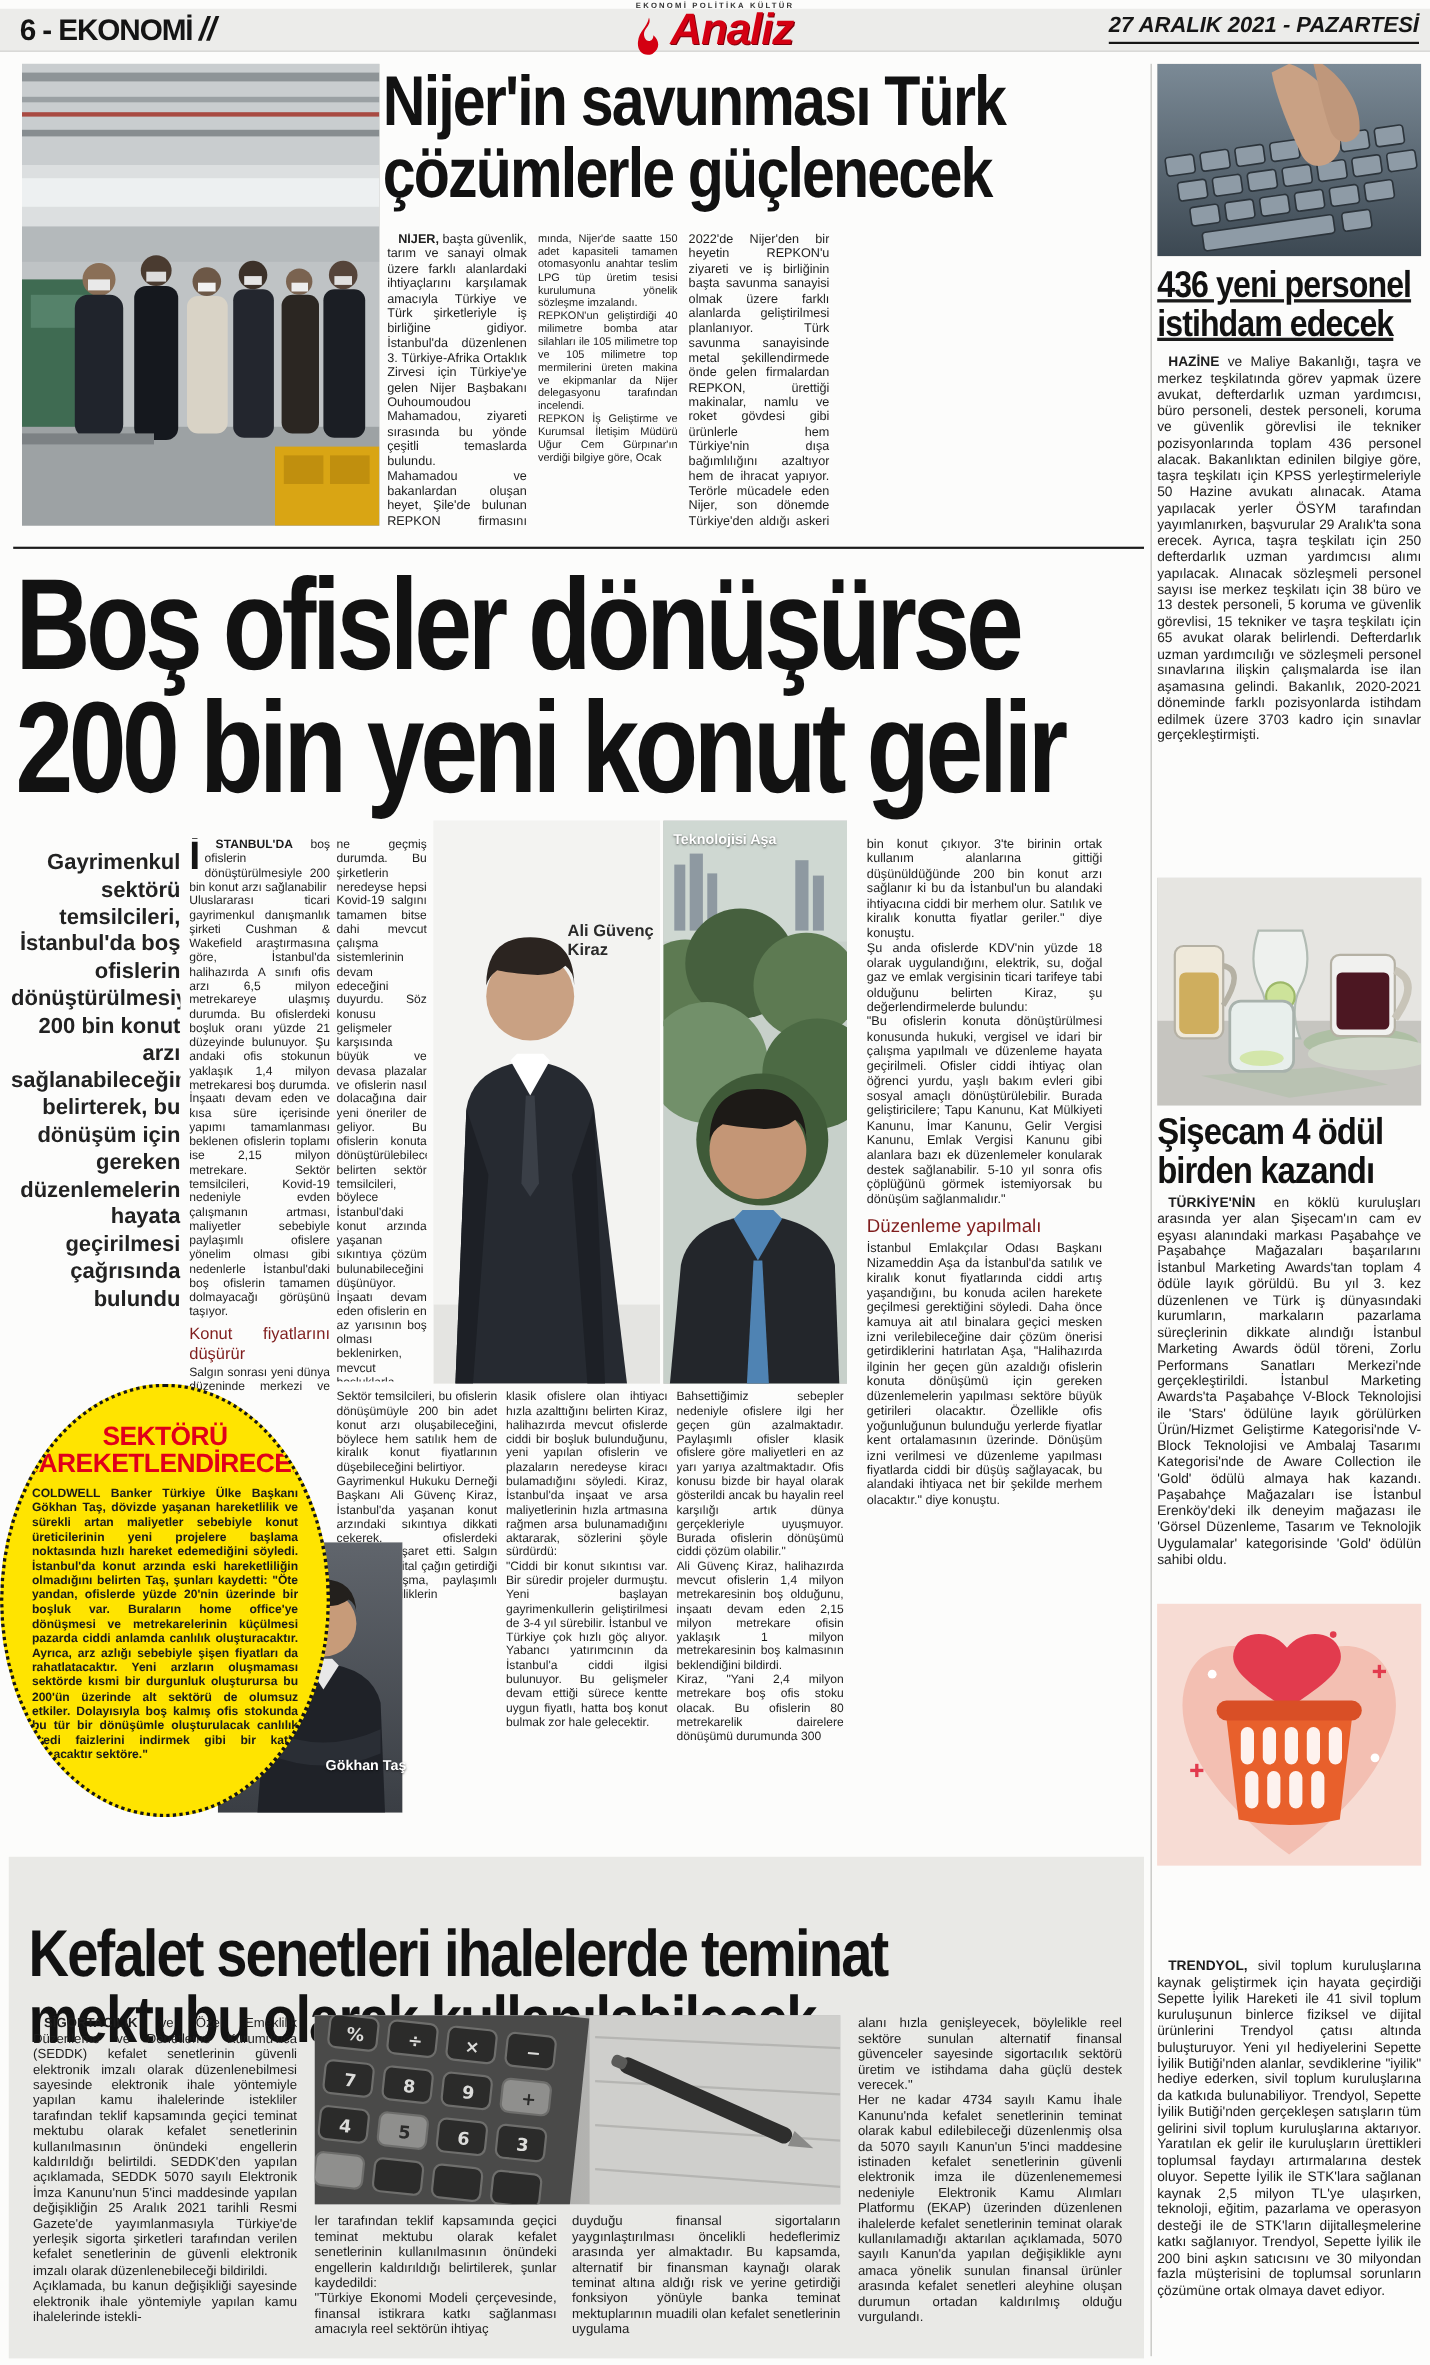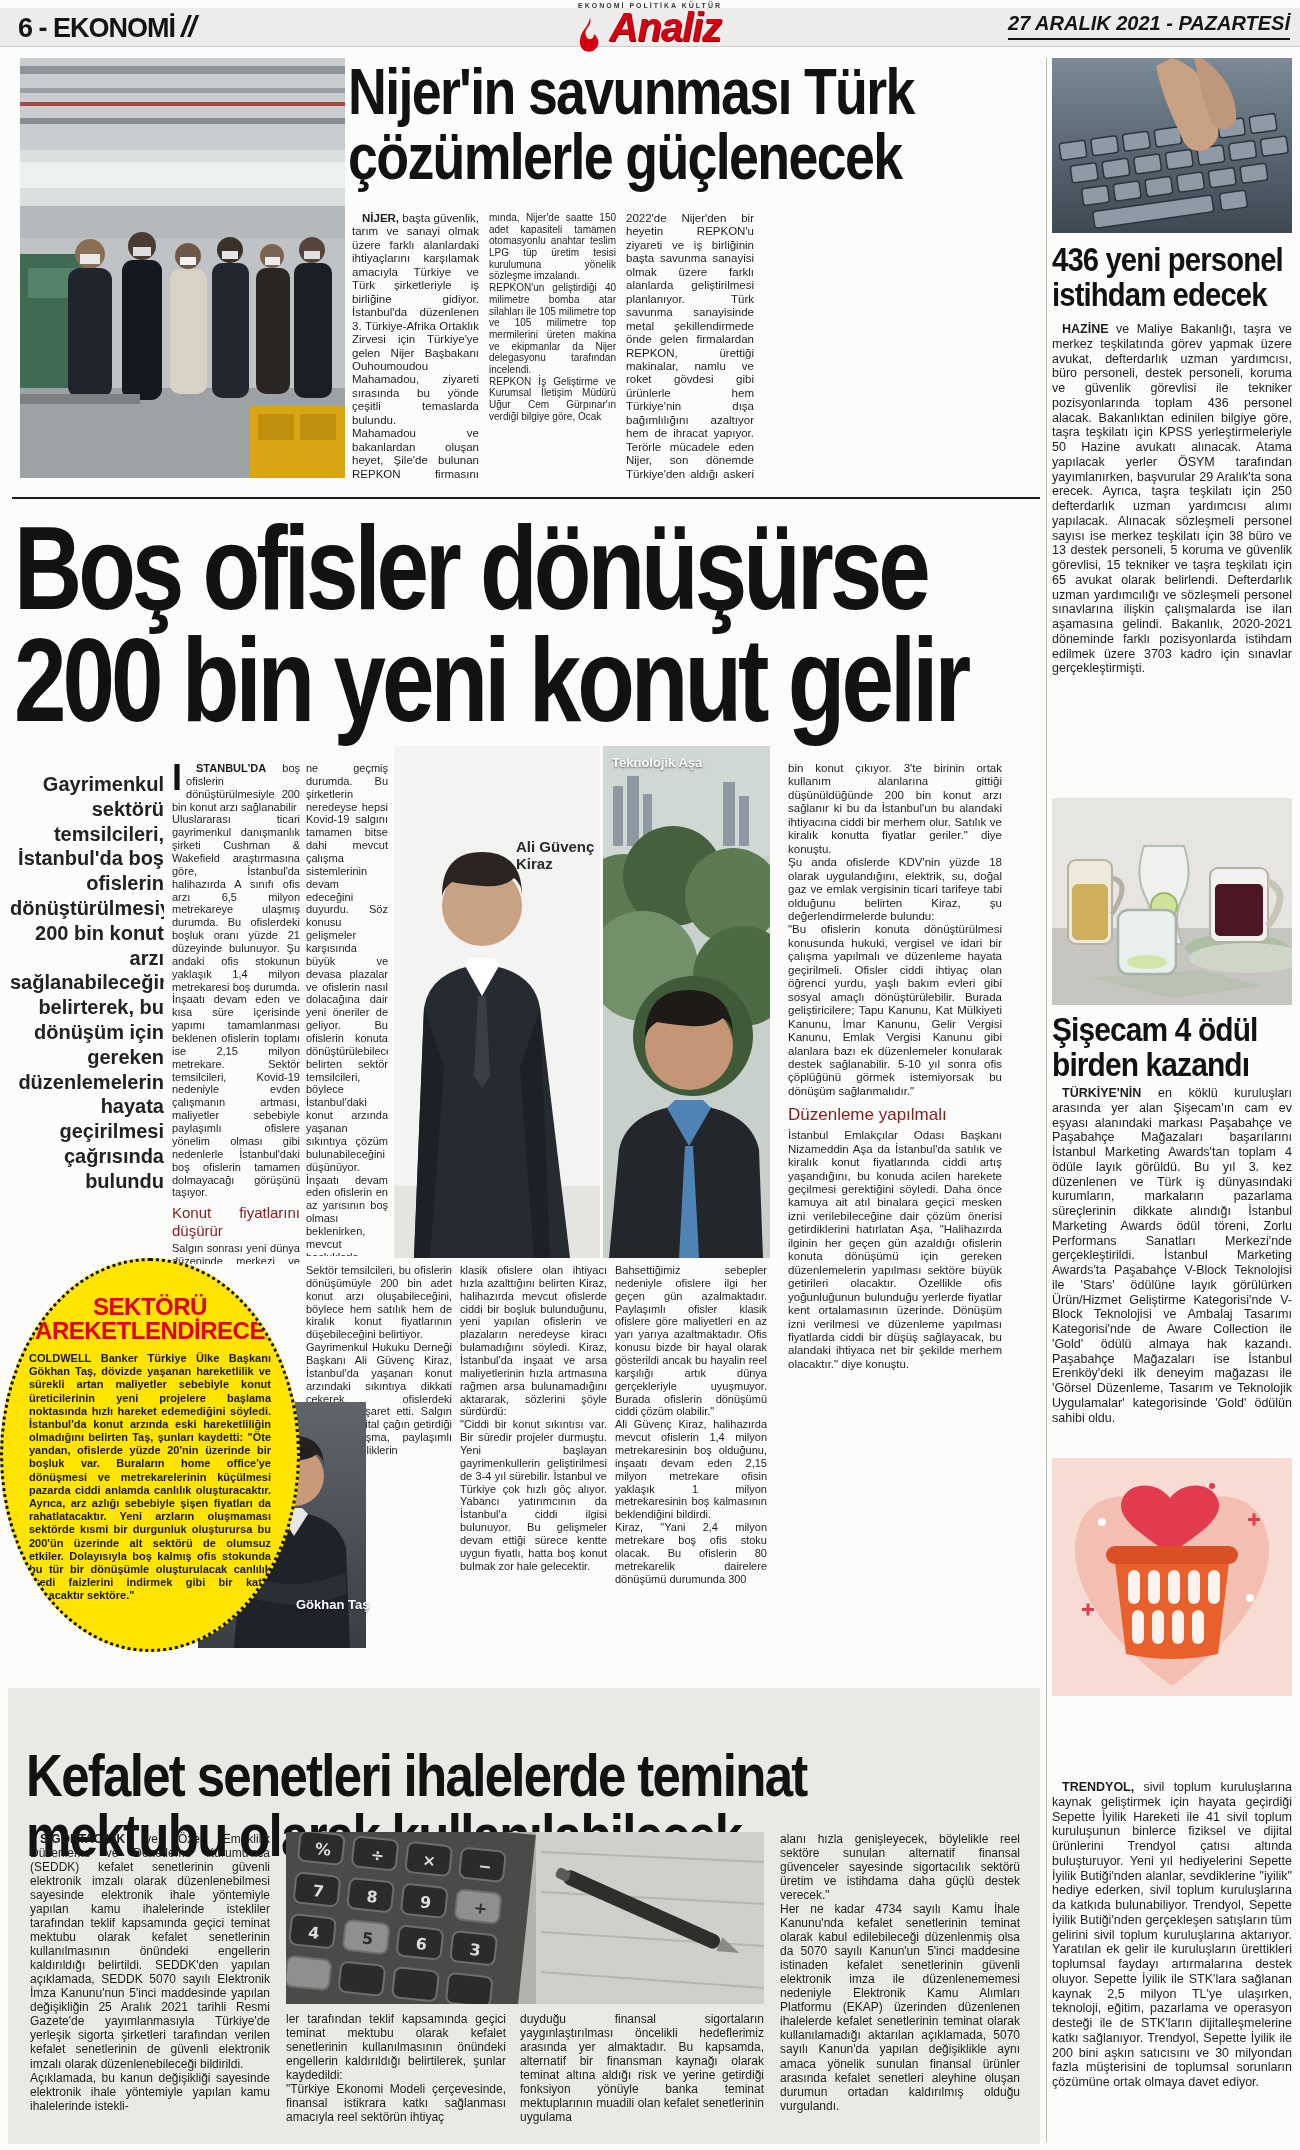--- a/index.html
+++ b/index.html
@@ -153,21 +153,21 @@
             <rect x="154" y="118" width="26" height="17" rx="3"></rect>
             <rect x="186" y="118" width="26" height="17" rx="3"></rect>
           <rect x="34" y="142" width="120" height="17" rx="3"></rect>
             <rect x="162" y="142" width="26" height="17" rx="3"></rect>
         </g>
       </g>
       <path d="M120 0 C150 10 170 40 166 78 C160 95 140 98 132 84 C120 60 108 30 104 8 Z" fill="#c9a184"></path>
       <path d="M150 0 C170 14 186 36 184 62 C178 74 164 74 158 62 C150 40 146 16 142 0 Z" fill="#bf977b"></path>
     </svg>
   </div>
-  <div class="abs" style="left:1052px;top:242px;width:240px;">
+  <div class="abs" style="left:1052px;top:242px;width:240px;text-decoration:underline;">
     <div class="headline" style="font-size:34px;line-height:1.04;letter-spacing:-1px;transform:scaleX(0.86);">
       <div>436 yeni personel</div>
       <div>istihdam edecek</div>
     </div>
   </div>
   <div class="abs body-text" style="left:1052px;top:322px;width:240px;height:462px;font-size:12.5px;line-height:1.18;"><b>HAZİNE</b><span class="txt"> ve Maliye Bakanlığı, taşra ve merkez teşkilatında görev yapmak üzere avukat, defterdarlık uzman yardımcısı, büro personeli, destek personeli, koruma ve güvenlik görevlisi ile tekniker pozisyonlarında toplam 436 personel alacak. Bakanlıktan edinilen bilgiye göre, taşra teşkilatı için KPSS yerleştirmeleriyle 50 Hazine avukatı alınacak. Atama yapılacak yerler ÖSYM tarafından yayımlanırken, başvurular 29 Aralık'ta sona erecek. Ayrıca, taşra teşkilatı için 250 defterdarlık uzman yardımcısı alımı yapılacak. Alınacak sözleşmeli personel sayısı ise merkez teşkilatı için 38 büro ve 13 destek personeli, 5 koruma ve güvenlik görevlisi, 15 tekniker ve taşra teşkilatı için 65 avukat olarak belirlendi. Defterdarlık uzman yardımcılığı ve sözleşmeli personel sınavlarına ilişkin çalışmalarda ise ilan aşamasına gelindi. Bakanlık, 2020-2021 döneminde farklı pozisyonlarda istihdam edilmek üzere 3703 kadro için sınavlar gerçekleştirmişti.</span></div>
 
   <div class="abs photo" style="left:1052px;top:798px;width:240px;height:207px;">
     <svg width="240" height="207" viewBox="0 0 240 207">
       <rect width="240" height="207" fill="#dddcd8"></rect>
@@ -287,21 +287,21 @@
           <circle cx="140" cy="230" r="50" fill="#4c6a44"></circle>
           <circle cx="90" cy="290" r="60" fill="#3f5a38"></circle>
         </g>
       <circle cx="86" cy="300" r="44" fill="#c49676"></circle>
       <path d="M42 292 q0-48 44-48 q44 0 44 48 q0-14-10-20 q-12 10-34 8 q-22-2-32-4 q-10 6-12 16 Z" fill="#1d1a17"></path>
       <path d="M6 512 L16 404 q8-40 70-46 q62 6 70 46 L160 512 Z" fill="#23262b"></path>
       <path d="M64 362 L86 400 L108 362 L100 354 L72 354 Z" fill="#4f83b3"></path>
       <path d="M82 400 l8 0 l6 112 l-20 0 Z" fill="#4f83b3"></path>
     </svg>
   </div>
-  <div class="abs caption-light" style="left:612px;top:756px;width:100px;">Teknolojik Aşa</div>
+  <div class="abs caption-light" style="left:612px;top:756px;width:100px;">Teknolojisi Aşa</div>
 
   <div class="abs body-text" style="left:306px;top:1264px;width:146px;height:384px;"><span class="txt">Sektör temsilcileri, bu ofislerin dönüşümüyle 200 bin adet konut arzı oluşabileceğini, böylece hem satılık hem de kiralık konut fiyatlarının düşebileceğini belirtiyor.
 Gayrimenkul Hukuku Derneği Başkanı Ali Güvenç Kiraz, İstanbul'da yaşanan konut arzındaki sıkıntıya dikkati çekerek, ofislerdeki boşluklara işaret etti. Salgın süreci ve dijital çağın getirdiği evden çalışma, paylaşımlı ofis gibi yeniliklerin</span></div>
   <div class="abs body-text" style="left:460px;top:1264px;width:147px;height:384px;"><span class="txt">klasik ofislere olan ihtiyacı hızla azalttığını belirten Kiraz, halihazırda mevcut ofislerde ciddi bir boşluk bulunduğunu, yeni yapılan ofislerin ve plazaların neredeyse kiracı bulamadığını söyledi. Kiraz, İstanbul'da inşaat ve arsa maliyetlerinin hızla artmasına rağmen arsa bulunamadığını aktararak, sözlerini şöyle sürdürdü:
 "Ciddi bir konut sıkıntısı var. Bir süredir projeler durmuştu. Yeni başlayan gayrimenkullerin geliştirilmesi de 3-4 yıl sürebilir. İstanbul ve Türkiye çok hızlı göç alıyor. Yabancı yatırımcının da İstanbul'a ciddi ilgisi bulunuyor. Bu gelişmeler devam ettiği sürece kentte uygun fiyatlı, hatta boş konut bulmak zor hale gelecektir.</span></div>
   <div class="abs body-text" style="left:615px;top:1264px;width:152px;height:384px;"><span class="txt">Bahsettiğimiz sebepler nedeniyle ofislere ilgi her geçen gün azalmaktadır. Paylaşımlı ofisler klasik ofislere göre maliyetleri en az yarı yarıya azaltmaktadır. Ofis konusu bizde bir hayal olarak gösterildi ancak bu hayalin reel karşılığı artık dünya gerçekleriyle uyuşmuyor. Burada ofislerin dönüşümü ciddi çözüm olabilir."
 Ali Güvenç Kiraz, halihazırda mevcut ofislerin 1,4 milyon metrekaresinin boş olduğunu, inşaatı devam eden 2,15 milyon metrekare ofisin yaklaşık 1 milyon metrekaresinin boş kalmasının beklendiğini bildirdi.
 Kiraz, "Yani 2,4 milyon metrekare boş ofis stoku olacak. Bu ofislerin 80 metrekarelik dairelere dönüşümü durumunda 300</span></div>
 
   <div class="abs body-text" style="left:788px;top:762px;width:214px;height:886px;font-size:11.5px;">

